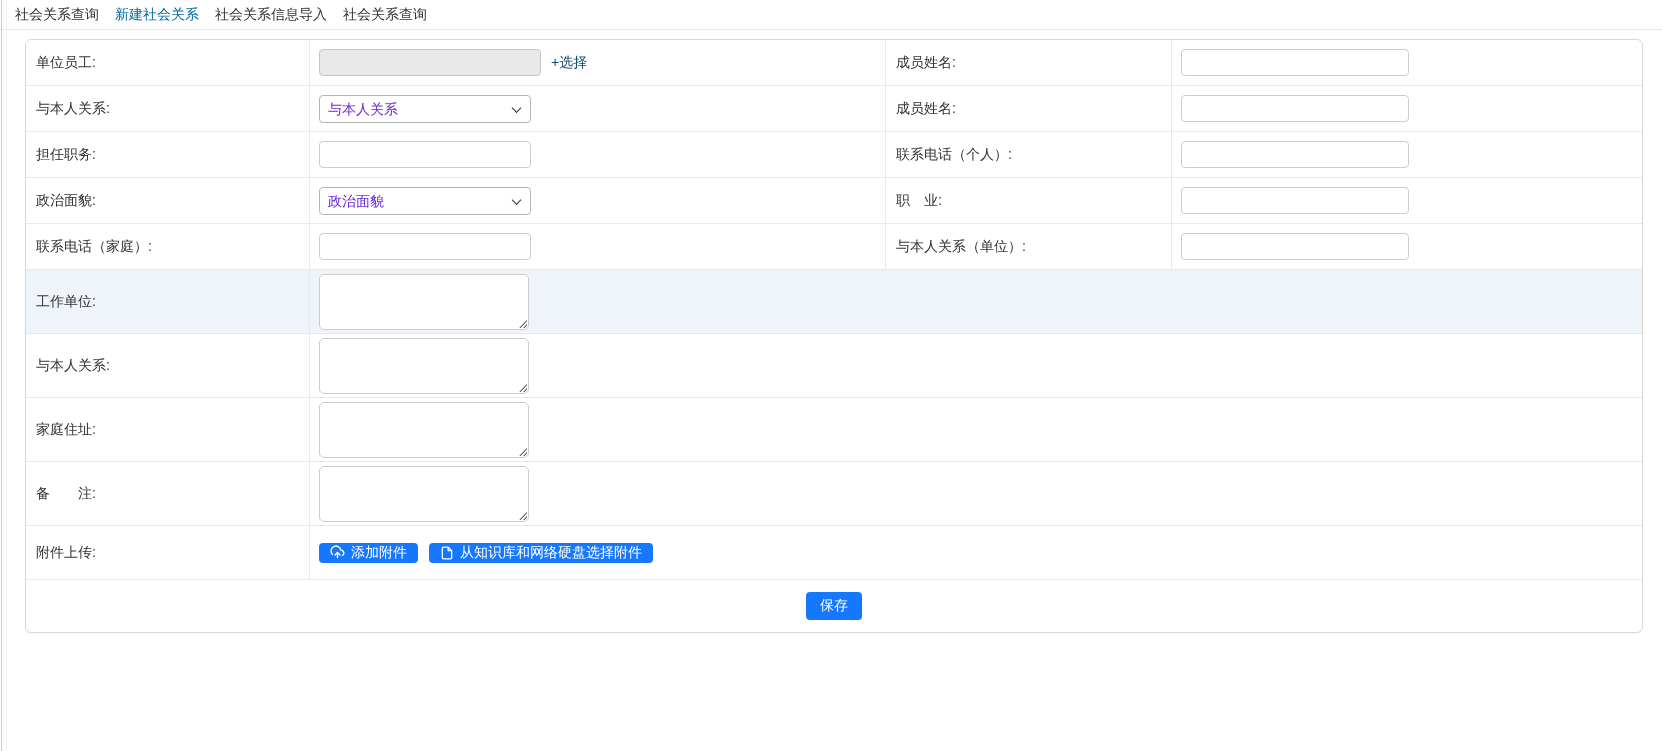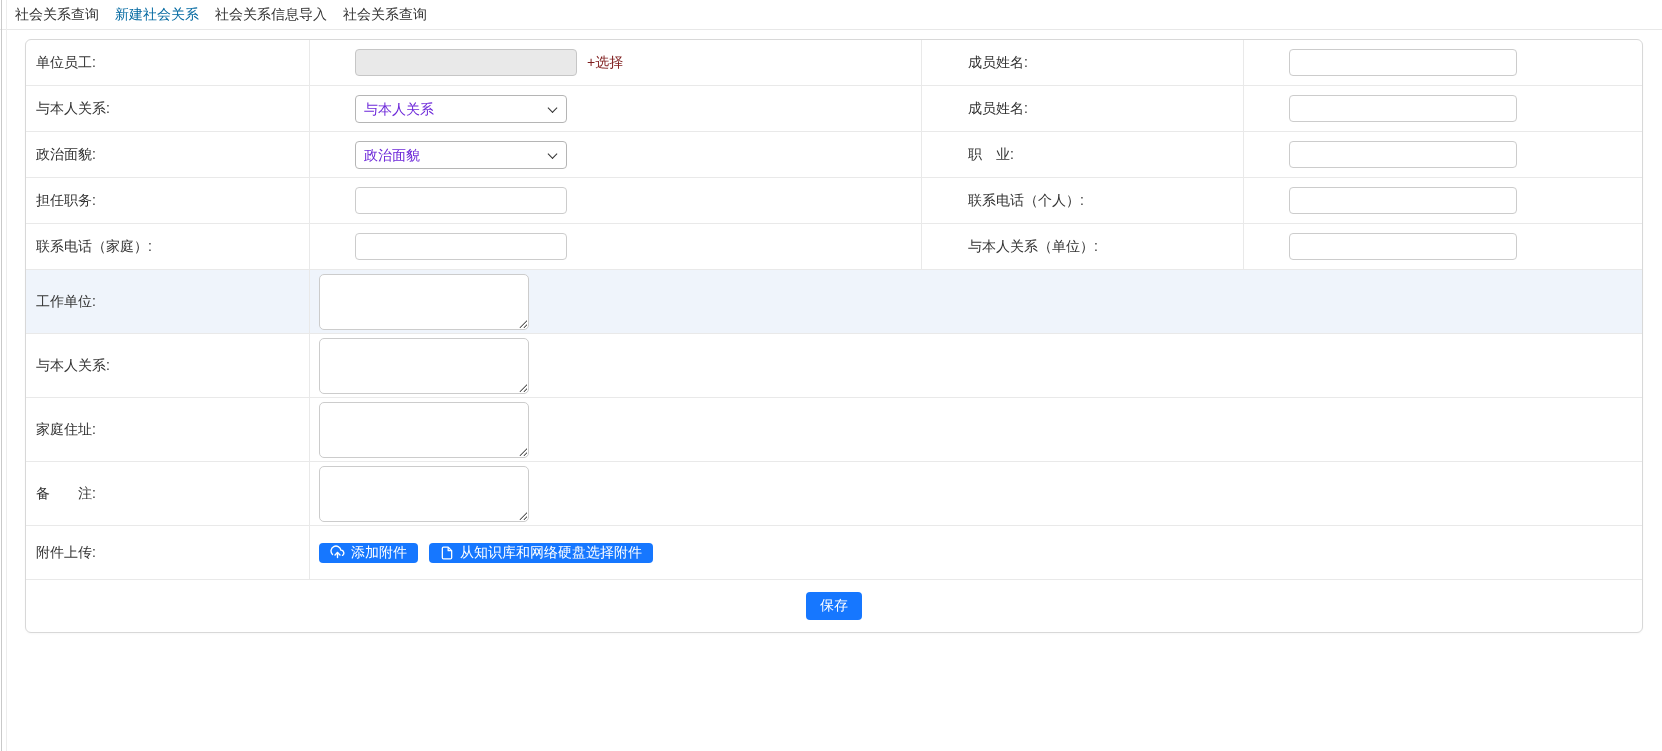--- a/index.html
+++ b/index.html
@@ -34,21 +34,21 @@
     margin: 9px 0 0 25px;
     width: 1618px;
     background: #fff;
     border: 1px solid #d8d8d8;
     border-radius: 6px;
     overflow: hidden;
     box-shadow: 0 1px 2px rgba(0,0,0,0.03);
   }
   .row { display: grid; border-bottom: 1px solid #e9e9e9; }
   .row:last-child { border-bottom: none; }
-  .row.r2 { grid-template-columns: 284px 576px 286px 1fr; gap: 36px; }
+  .row.r2 { grid-template-columns: 284px 576px 286px 1fr; }
   .row.r1 { grid-template-columns: 284px 1fr; }
   .row.r0 { grid-template-columns: 1fr; }
   .row-input { height: 46px; }
   .row-ta { height: 64px; }
   .row-attach { height: 54px; }
   .row-save { height: 52px; }
   .cell { display: flex; align-items: center; }
   .cell-label { padding-left: 10px; border-right: 1px solid #e9e9e9; }
   .cell-field { padding-left: 9px; }
   .cell-field.mid { border-right: 1px solid #e9e9e9; }
@@ -89,21 +89,21 @@
   }
   .ta-handle {
     position: absolute; right: 2px; bottom: 2px;
     width: 10px; height: 10px;
     pointer-events: none;
     background: repeating-linear-gradient(135deg, transparent 0 2px, #9a9a9a 2px 3px);
     clip-path: polygon(100% 0, 0 100%, 100% 100%);
     opacity: .8;
   }
   .link-select {
-    color: #7f1d1d; margin-left: 10px; cursor: pointer; text-decoration: none; white-space: nowrap;
+    color: #0c4a6e; margin-left: 10px; cursor: pointer; text-decoration: none; white-space: nowrap;
   }
   .btn {
     display: inline-flex; align-items: center; gap: 6px;
     background: #1677ff; color: #fff;
     border: none; border-radius: 4px;
     height: 20px; padding: 0 11px;
     font: inherit; font-size: 14px; cursor: pointer; white-space: nowrap;
   }
   .btn + .btn { margin-left: 11px; }
   .btn-save { height: 28px; padding: 0 14px; }
@@ -154,45 +154,45 @@
     <div class="cell cell-label mid2">
         <span>成员姓名:</span>
       </div>
     <div class="cell cell-field">
       <input type="text" class="w-right" value="" style="">
     </div>
   </div>
 
   <div class="row r2 row-input">
     <div class="cell cell-label">
+        <span>担任职务:</span>
+      </div>
+    <div class="cell cell-field mid">
+      <input type="text" value="" style="">
+    </div>
+    <div class="cell cell-label mid2">
+        <span>联系电话（个人）:</span>
+      </div>
+    <div class="cell cell-field">
+      <input type="text" class="w-right" value="" style="">
+    </div>
+  </div>
+
+  <div class="row r2 row-input">
+    <div class="cell cell-label">
         <span>政治面貌:</span>
       </div>
     <div class="cell cell-field mid">
       <div class="select-wrap">
         <select><option>政治面貌</option></select>
         <span class="chevron"></span>
       </div>
     </div>
     <div class="cell cell-label mid2">
         <span>职　业:</span>
-      </div>
-    <div class="cell cell-field">
-      <input type="text" class="w-right" value="" style="">
-    </div>
-  </div>
-
-  <div class="row r2 row-input">
-    <div class="cell cell-label">
-        <span>担任职务:</span>
-      </div>
-    <div class="cell cell-field mid">
-      <input type="text" value="" style="">
-    </div>
-    <div class="cell cell-label mid2">
-        <span>联系电话（个人）:</span>
       </div>
     <div class="cell cell-field">
       <input type="text" class="w-right" value="" style="">
     </div>
   </div>
 
   <div class="row r2 row-input">
     <div class="cell cell-label">
         <span>联系电话（家庭）:</span>
       </div>

